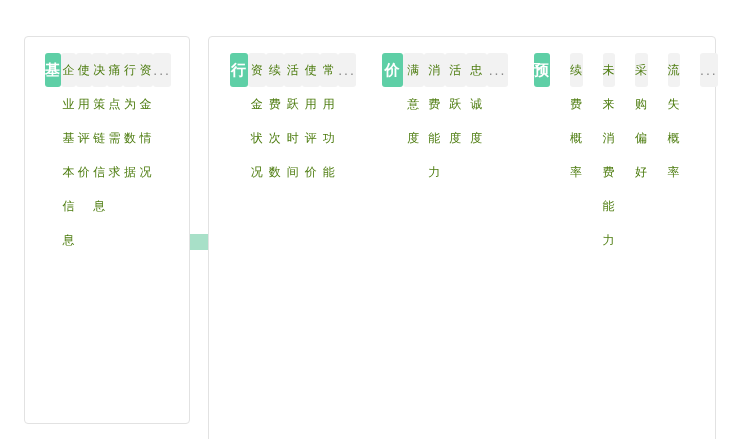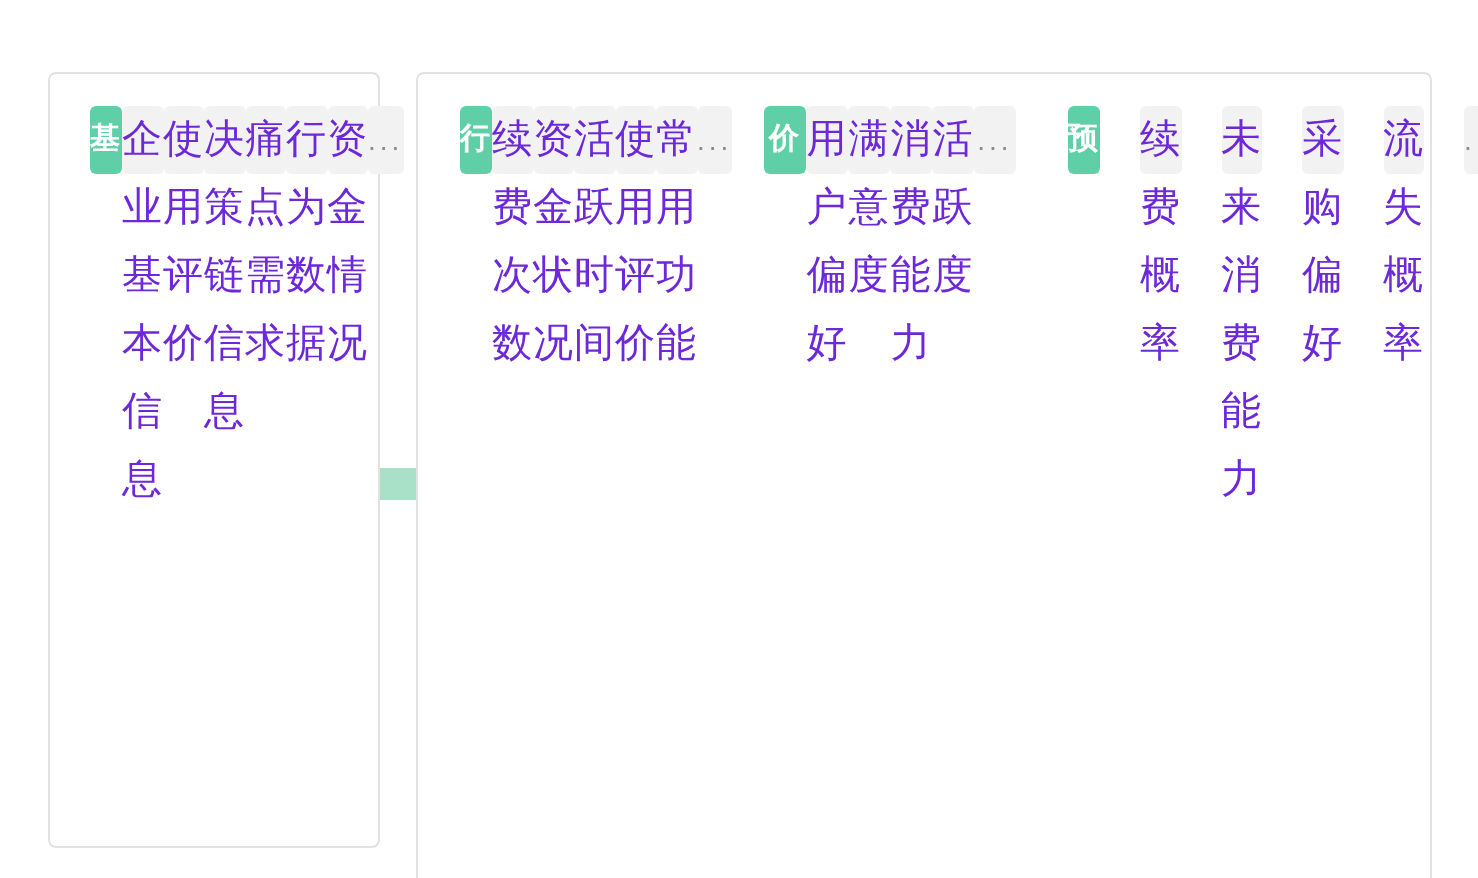--- a/index.html
+++ b/index.html
@@ -69,22 +69,22 @@
     box-sizing: border-box;
     margin-bottom: 11px;
   }
 
   .cell {
     width: 126px;
     height: 34px;
     line-height: 34px;
     text-align: center;
     background: #f2f2f2;
-    color: #6d28d9;
-    font-size: 20px;
+    color: #4d7c0f;
+    font-size: 12px;
     border-radius: 3px;
     margin-bottom: 11px;
     box-sizing: border-box;
     letter-spacing: 0.5px;
   }
   .cell.ellipsis {
     color: #8a8a8a;
     font-size: 14px;
     letter-spacing: 2px;
   }
@@ -119,34 +119,34 @@
 
   <div id="arrow">
     <svg width="36" height="40" viewBox="0 0 36 40" xmlns="http://www.w3.org/2000/svg">
       <path d="M0 12 L20 12 L20 2 L36 20 L20 38 L20 28 L0 28 Z" fill="#a8e0c8"></path>
     </svg>
   </div>
 
   <div class="panel" id="panel-right">
     <div class="column" id="col-1">
       <div class="col-header">行为标签</div>
+      <div class="cell">资金状况</div>
       <div class="cell">续费次数</div>
-      <div class="cell">资金状况</div>
       <div class="cell">活跃时间</div>
       <div class="cell">使用评价</div>
       <div class="cell">常用功能</div>
       <div class="cell ellipsis">...</div>
     </div>
 
     <div class="column" id="col-2">
       <div class="col-header">价值标签</div>
-      <div class="cell">用户偏好</div>
       <div class="cell">满意度</div>
       <div class="cell">消费能力</div>
       <div class="cell">活跃度</div>
+      <div class="cell">忠诚度</div>
       <div class="cell ellipsis">...</div>
     </div>
 
     <div class="column" id="col-3">
       <div class="col-header">预测标签</div>
       <div class="cell">续费概率</div>
       <div class="cell">未来消费能力</div>
       <div class="cell">采购偏好</div>
       <div class="cell">流失概率</div>
       <div class="cell ellipsis">...</div>

